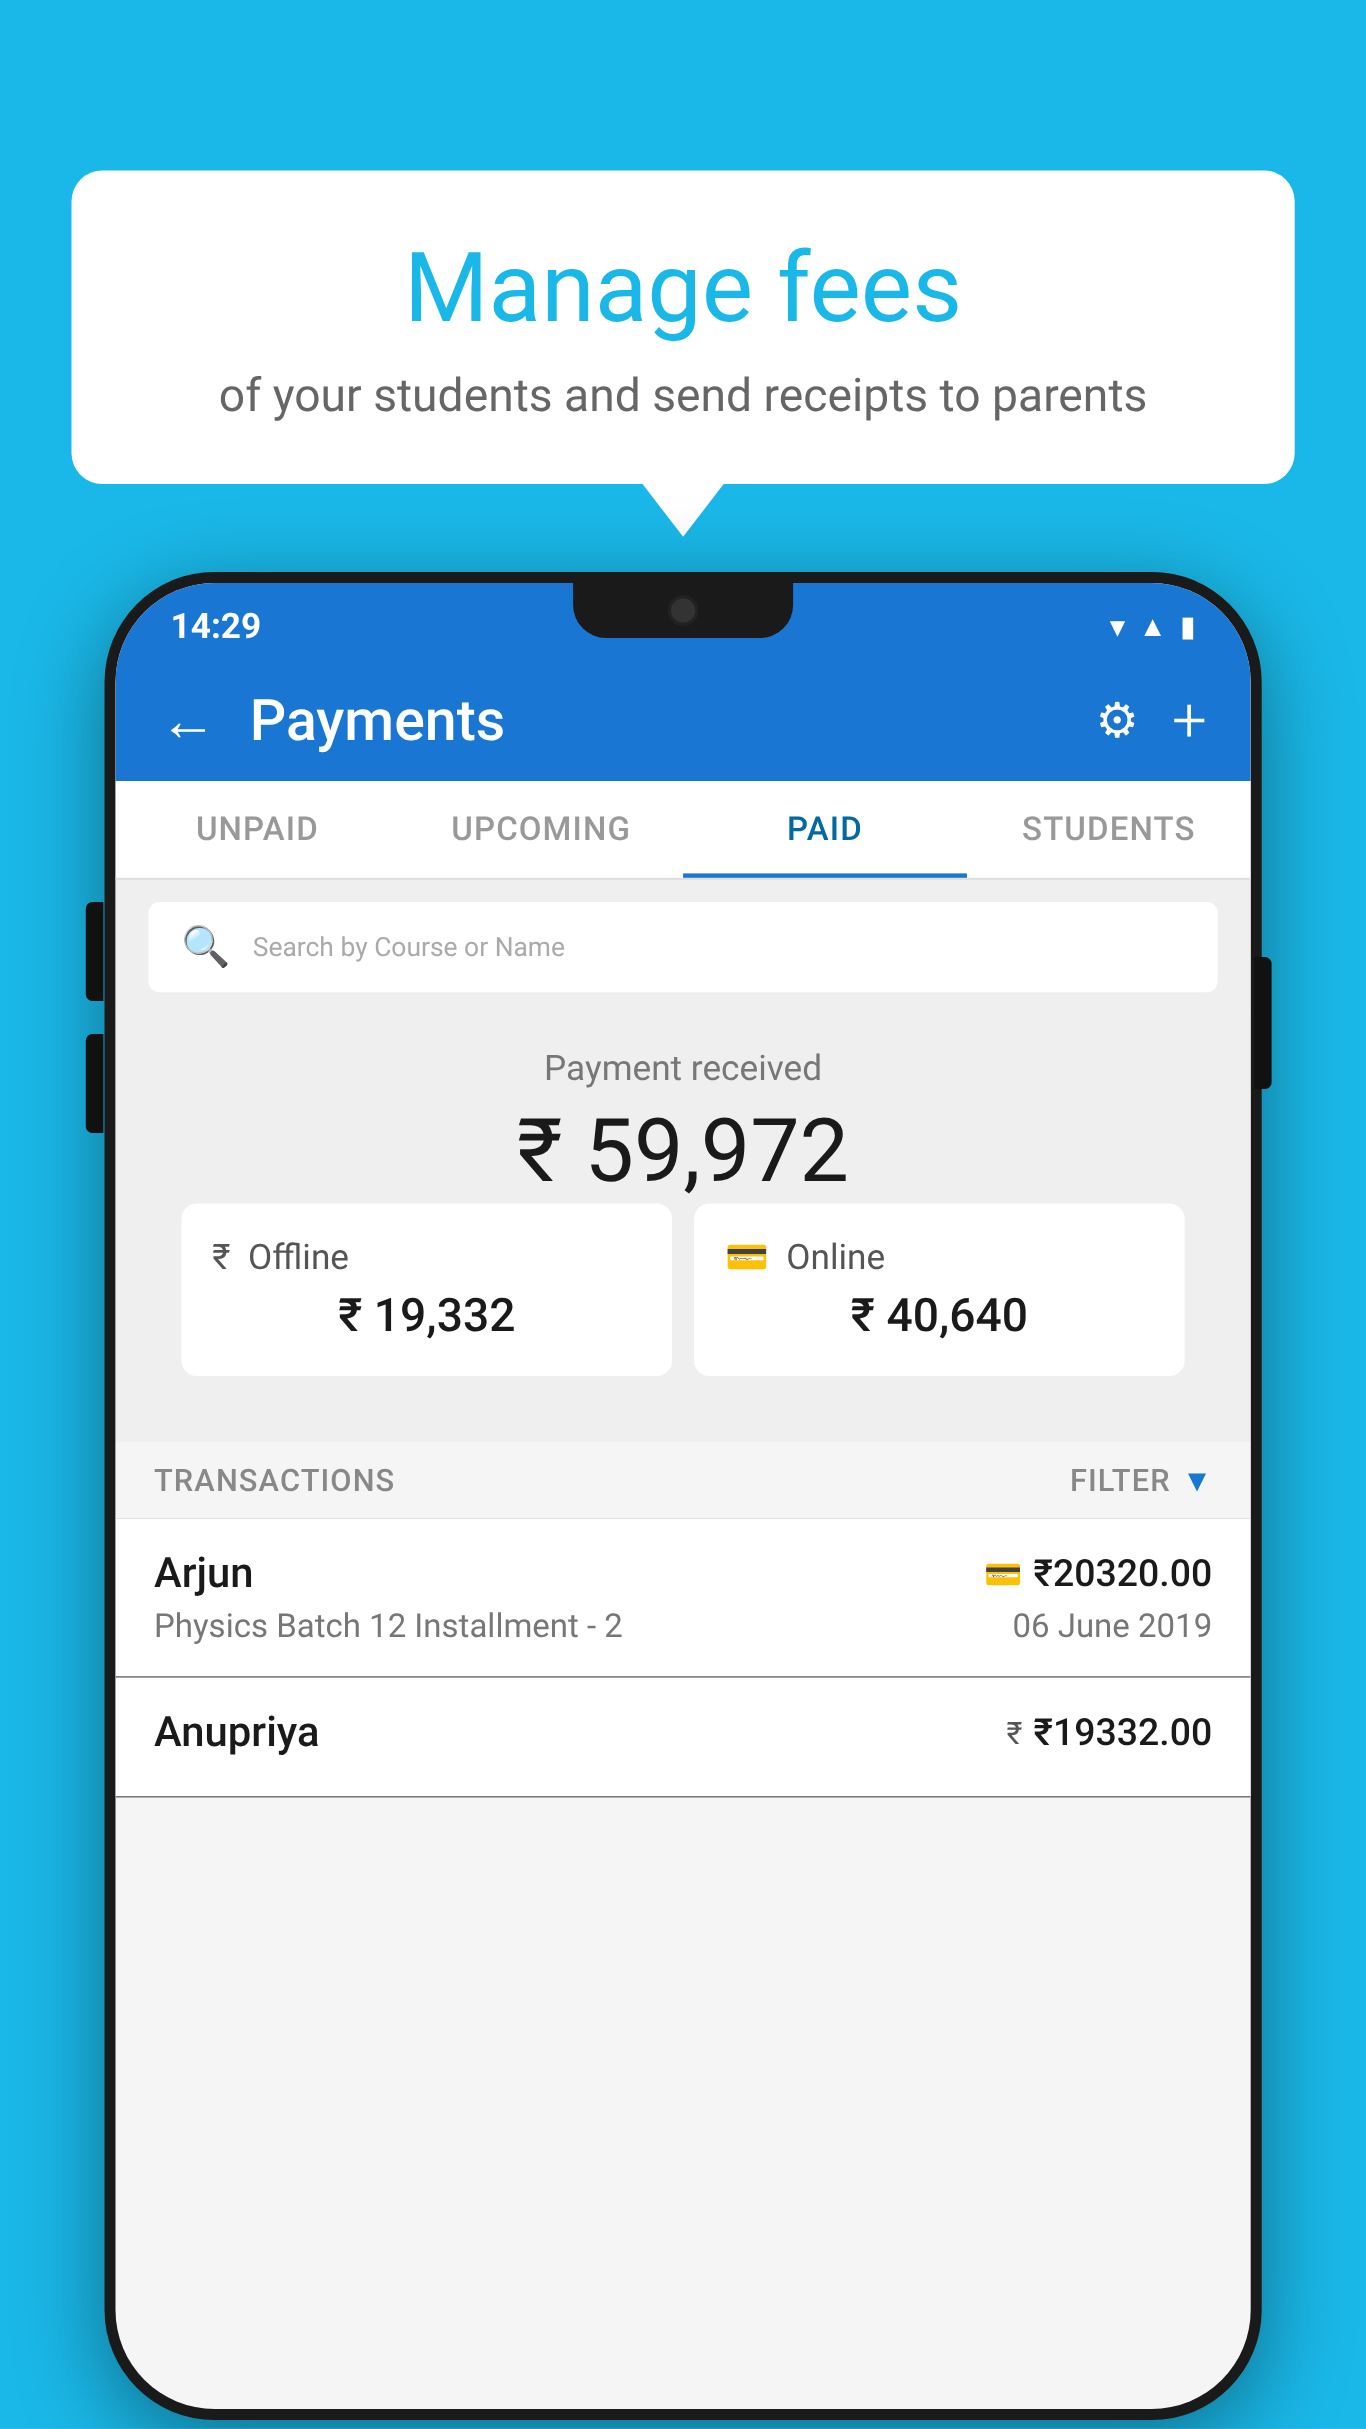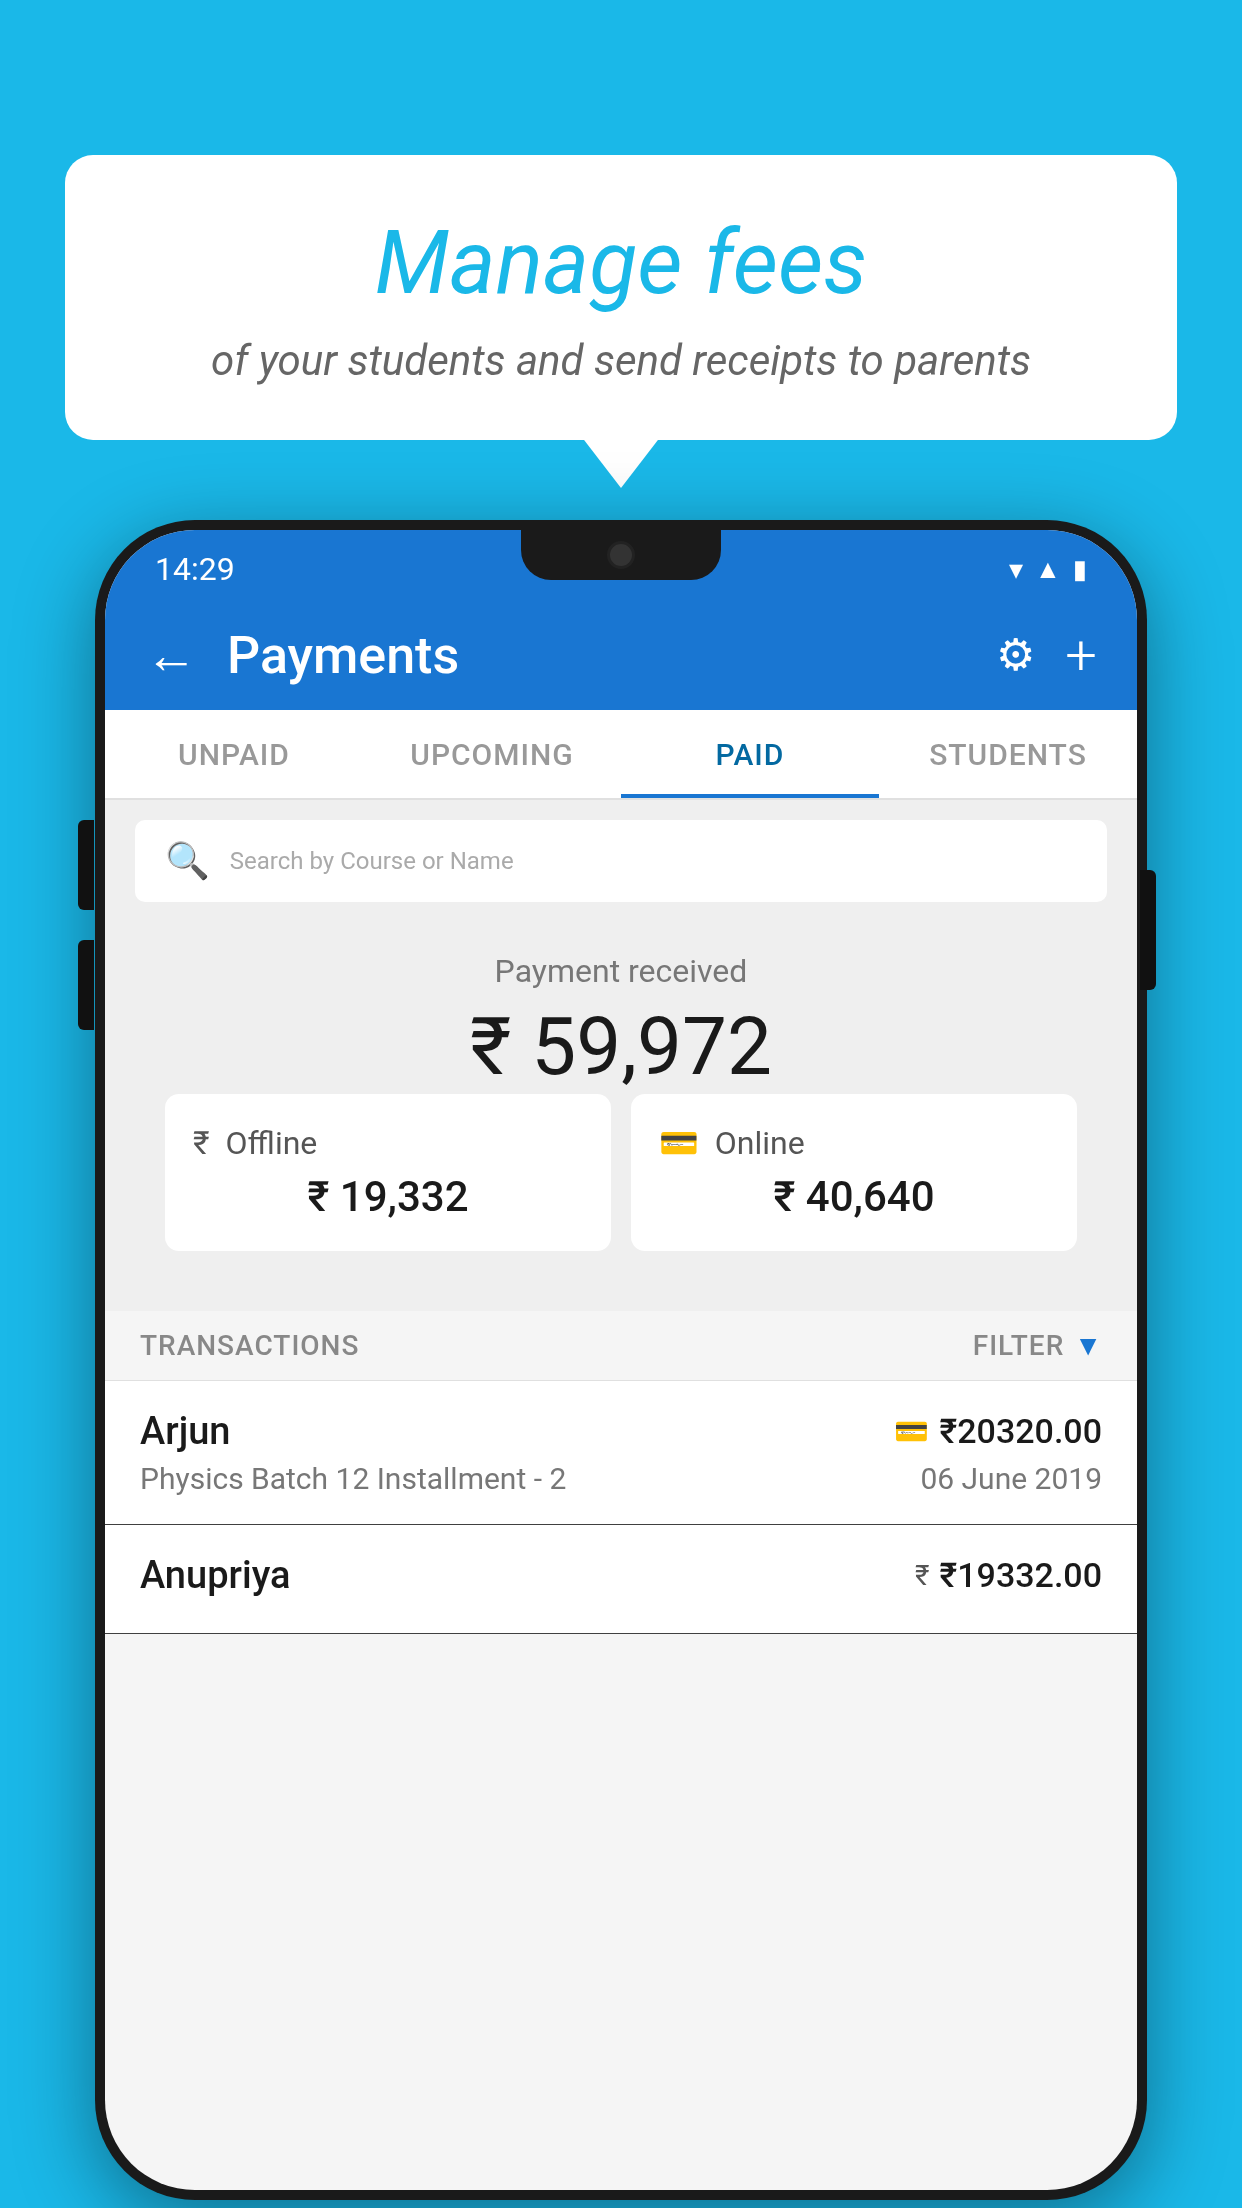--- a/index.html
+++ b/index.html
@@ -18,21 +18,20 @@
       top: 155px;
       left: 65px;
       width: 1112px;
     }
     .speech-bubble {
       background: white;
       border-radius: 28px;
       padding: 60px 80px 55px;
       text-align: center;
       position: relative;
-      font-style: italic;
     }
     .speech-bubble::after {
       content: '';
       position: absolute;
       bottom: -48px;
       left: 50%;
       transform: translateX(-50%);
       width: 0;
       height: 0;
       border-left: 40px solid transparent;
@@ -108,21 +107,21 @@
       background: #1976d2;
       display: flex;
       align-items: center;
       justify-content: space-between;
       padding: 0 50px;
       padding-top: 8px;
     }
     .status-time {
       color: white;
       font-size: 32px;
-      font-weight: 400;
+      font-weight: 700;
     }
     .status-icons {
       display: flex;
       align-items: center;
       gap: 12px;
     }
 
     
     .app-bar {
       height: 110px;

